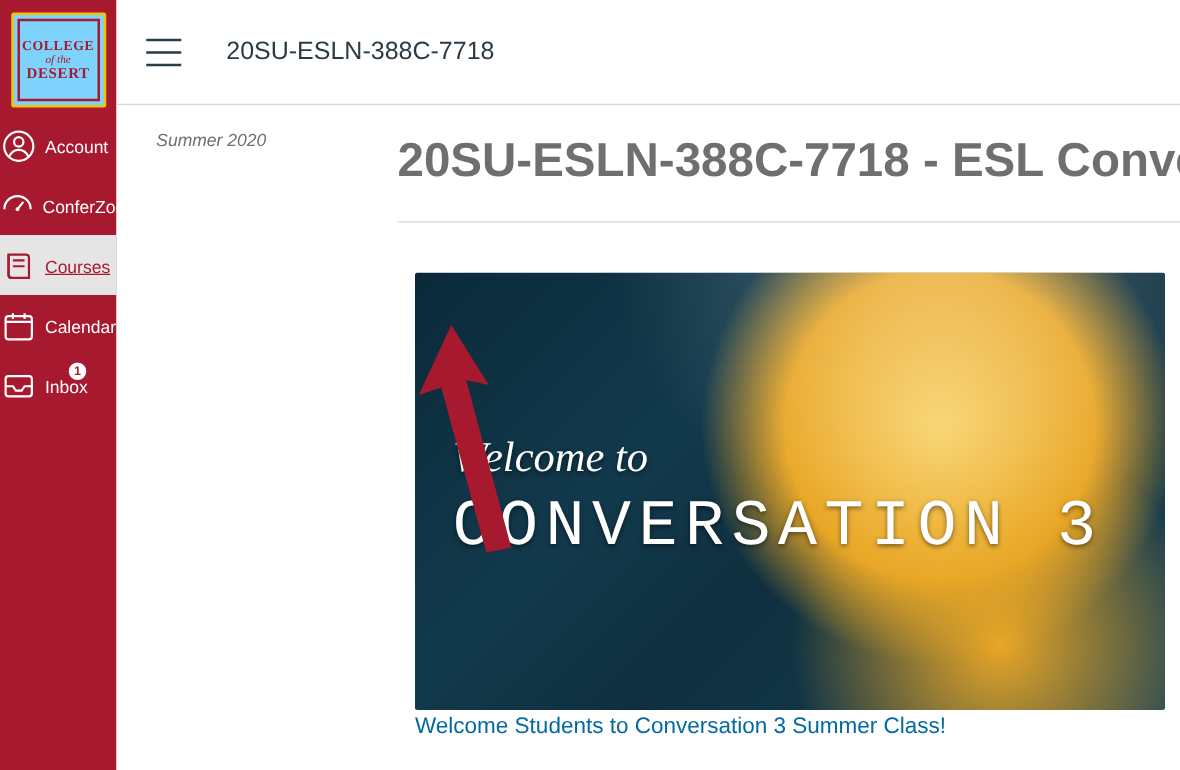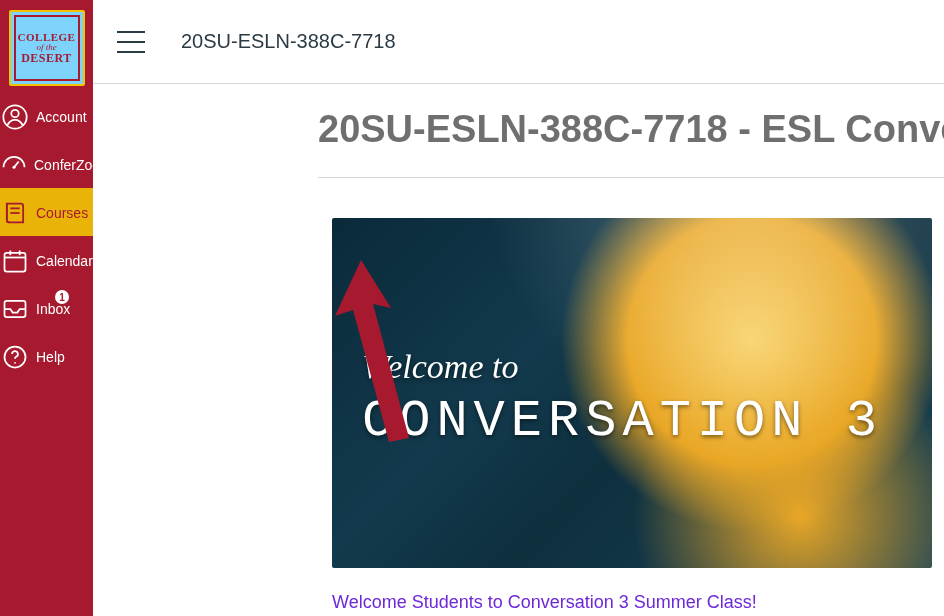--- a/index.html
+++ b/index.html
@@ -21,21 +21,21 @@
     font-family: Georgia, serif; color:#a6192e; font-weight:700; line-height:1;
   }
   .rail-logo-inner span.l1 { font-size:11px; letter-spacing:0.5px; }
   .rail-logo-inner span.l2 { font-size:9px; font-style:italic; font-weight:400; margin:0 0; }
   .rail-logo-inner span.l3 { font-size:12px; letter-spacing:0.5px; }
 
   .rail-item {
     width:100%; padding:10px 0 8px; display:flex; flex-direction:row; align-items:center; gap:6px;
     cursor:pointer; position:relative;
   }
-  .rail-item.active { background:#eab308; color:#a6192e; }
+  .rail-item.active { background:#e5e5e5; color:#a6192e;text-decoration:underline; }
   .rail-item .label { font-size:14px; }
   .rail-icon { width:30px; height:30px; display:flex; align-items:center; justify-content:center; }
   .rail-icon svg { width:28px; height:28px; stroke:#fff; fill:none; stroke-width:1.5; }
   .rail-item.active .rail-icon svg { stroke:#a6192e; }
   .rail-badge {
     position:absolute; top:6px; right:24px; background:#fff; color:#a6192e; font-size:10px; font-weight:700;
     min-width:14px; height:14px; border-radius:7px; display:flex; align-items:center; justify-content:center;
     padding:0 3px;
   }
 
@@ -81,21 +81,21 @@
   .hero::after{
     content:""; position:absolute; inset:0;
     background: radial-gradient(ellipse at 70% -10%, rgba(255,255,255,0.25), rgba(255,255,255,0) 45%);
   }
   .hero-text { position:absolute; left:30px; top:130px; color:#fff; text-shadow:0 2px 4px rgba(0,0,0,0.5); }
   .hero-welcome { font-family: "Brush Script MT", cursive; font-size:34px; font-style:italic; }
   .hero-title {
     font-family: "Courier New", monospace; font-size:52px; letter-spacing:6px; font-weight:400;
     margin-top:6px;
   }
-  .welcome-line { margin-top:24px; font-size:18px; color:#6d28d9; }
+  .welcome-line { margin-top:2px; font-size:18px; color:#0369a1; }
 
   
   .arrow {
     position:absolute; left:238px; top:260px; pointer-events:none;
   }
   .content { position:relative; }
 </style>
 </head>
 <body>
 
@@ -161,46 +161,37 @@
     <span class="rail-badge">1</span>
     <span class="rail-icon">
       <svg viewBox="0 0 24 24">
           <rect x="3" y="5" width="18" height="14" rx="2"></rect>
           <path d="M3 12h5l2 3h4l2-3h5"></path>
         </svg>
     </span>
     <span class="label">Inbox</span>
   </div>
 
-  <div class="rail-item">
-    <span class="rail-icon">
-      <svg viewBox="0 0 24 24">
-          <circle cx="12" cy="12" r="9"></circle>
-          <path d="M9.5 9.5a2.5 2.5 0 1 1 3.5 2.3c-.9.4-1 1-1 1.7"></path>
-          <circle cx="12" cy="17" r="0.8" fill="#fff" stroke="none"></circle>
-        </svg>
-    </span>
-    <span class="label">Help</span>
-  </div>
 </nav>
 
 <div class="content">
 
   <div class="topbar">
     <div class="hamburger">
       <span></span>
         <span></span>
         <span></span>
     </div>
     <div class="topbar-title">20SU-ESLN-388C-7718</div>
   </div>
 
   <div class="body">
 
     <aside class="course-nav">
+      <div class="term">Summer 2020</div>
     </aside>
 
     <main class="main">
       <h1 class="page-title">20SU-ESLN-388C-7718 - ESL Conversation</h1>
 
       <div class="hero-wrap">
         <div class="hero">
           <div class="hero-text">
             <div class="hero-welcome">Welcome to</div>
             <div class="hero-title">CONVERSATION 3</div>

